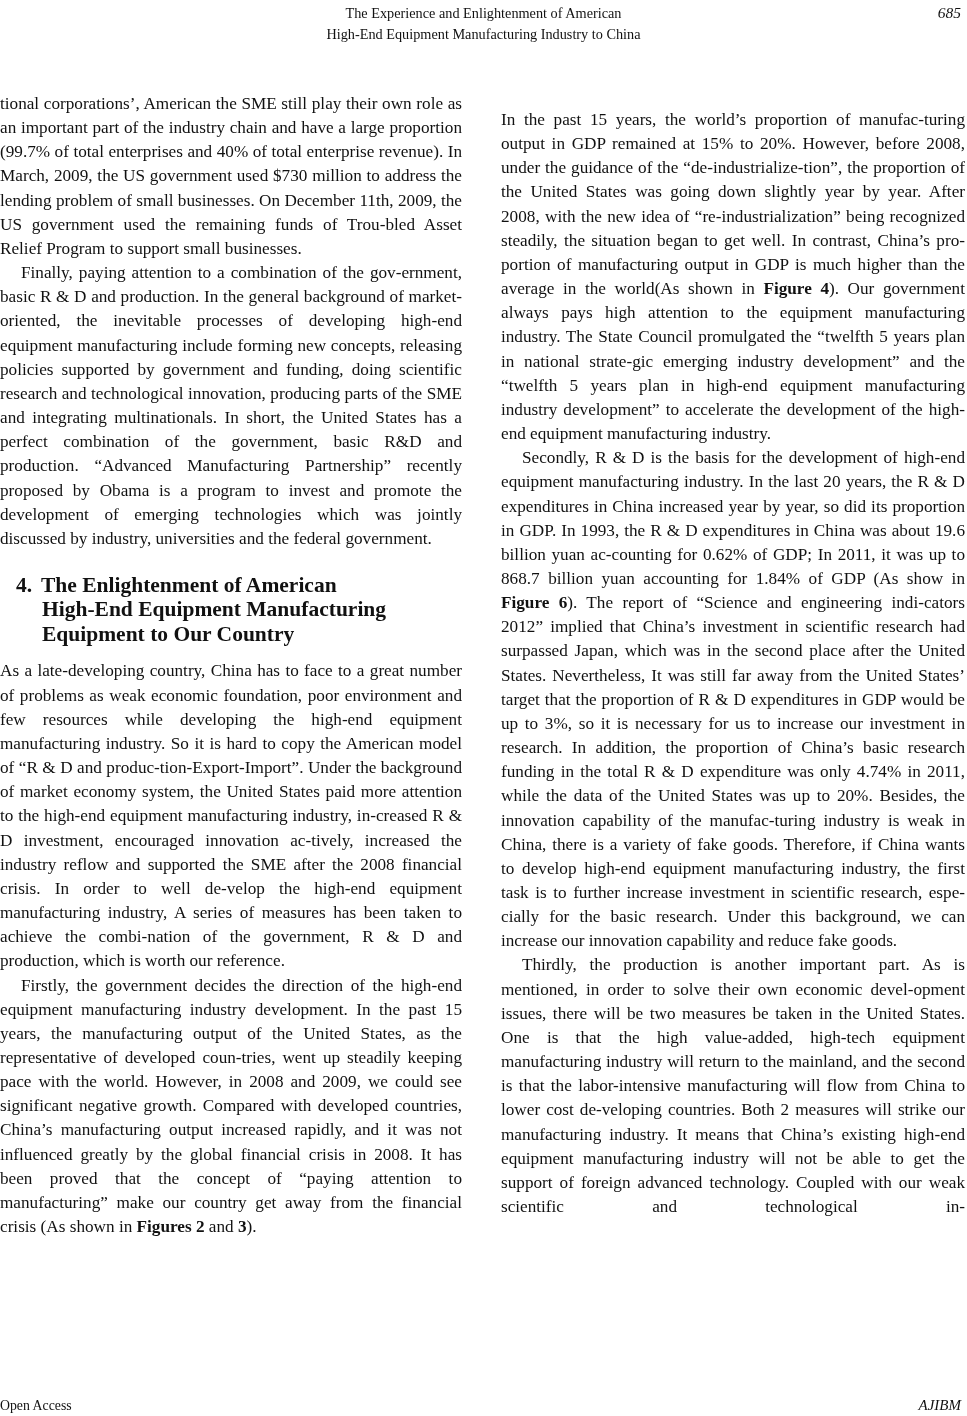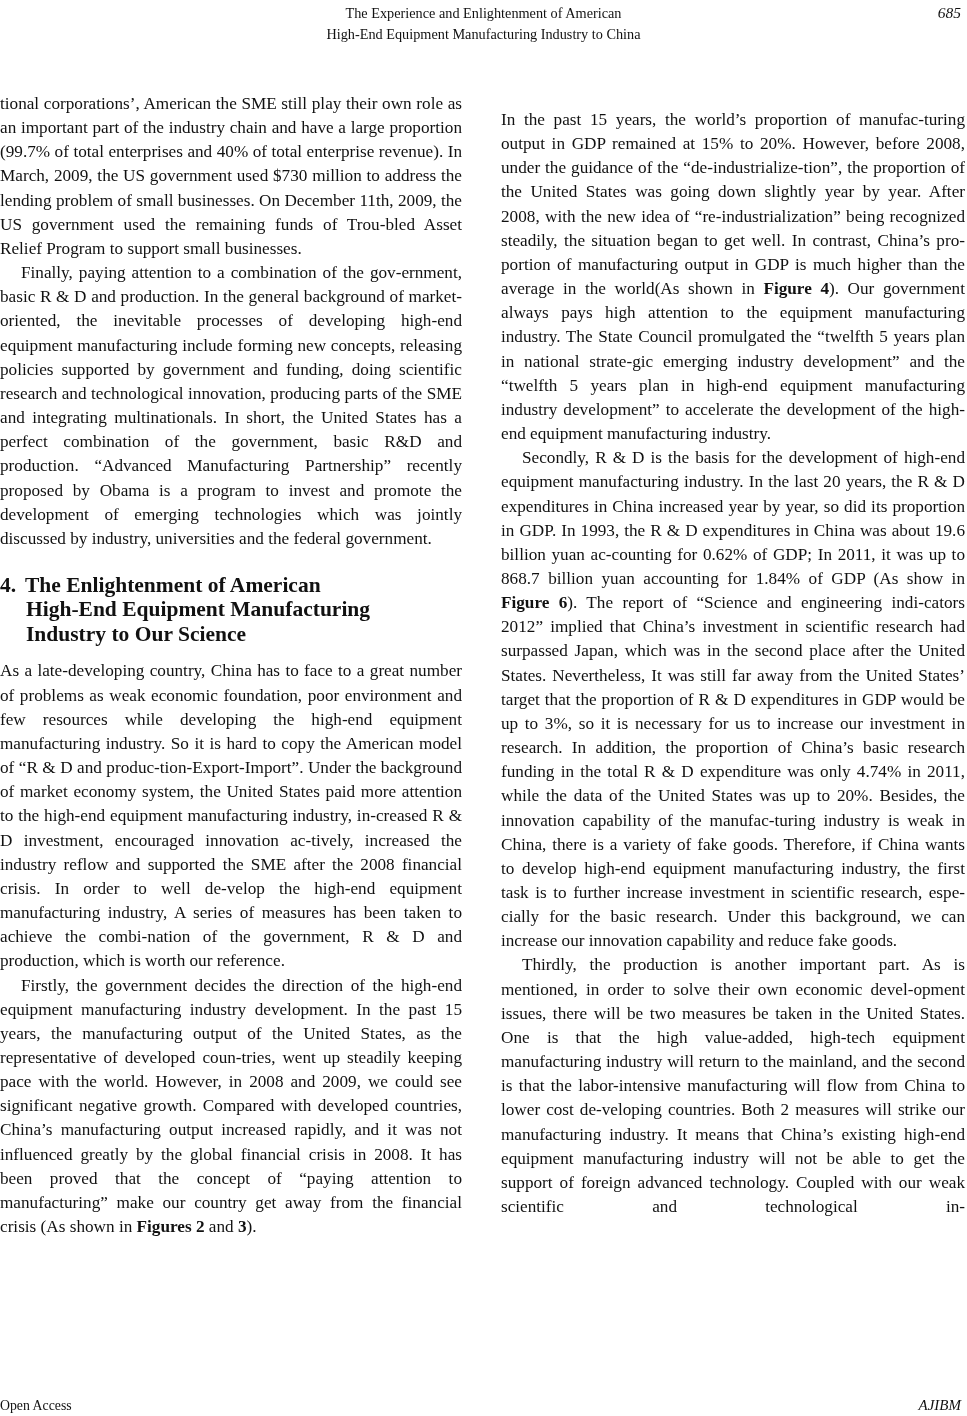--- a/index.html
+++ b/index.html
@@ -21,22 +21,22 @@
     .col.left { left: 0px; }
     .col.right { left: 501px; width: 464px; top: 92px; }
     .col p { margin: 0; }
     .col p.indent { text-indent: 21px; }
     .col p.lastjust { text-align-last: justify; }
     .section-heading {
       font-family: "Liberation Serif", "DejaVu Serif", serif; font-weight: bold;
       font-size: 21.5px; line-height: 24.5px; margin: 22px 0 13px 0; text-align: left;
     }
     .section-heading .num { display: inline-block; width: 25px; }
-    .section-heading .line { display: block; padding-left: 26px; }
-    .section-heading .line.first { padding-left: 0; }
+    .section-heading .line { display: block; padding-left: 42px; }
+    .section-heading .line.first { padding-left: 16px; }
     b { font-weight: bold; }
     .footer-left {
       position: absolute; left: 0; top: 1396px; font-size: 15px; line-height: 18px;
       transform: scaleX(0.92); transform-origin: left top;
     }
     .footer-right {
       position: absolute; right: 6px; top: 1396px; font-size: 15px; line-height: 18px;
       font-weight: normal; font-style: italic;
     }
   </style>
@@ -49,21 +49,21 @@
 </div>
 <div class="page-number">685</div>
 
 <div class="col left">
   <p>tional corporations’, American the SME still play their own role as an important part of the industry chain and have a large proportion (99.7% of total enterprises and 40% of total enterprise revenue). In March, 2009, the US government used $730 million to address the lending problem of small businesses. On December 11th, 2009, the US government used the remaining funds of Trou-bled Asset Relief Program to support small businesses.</p>
   <p class="indent">Finally, paying attention to a combination of the gov-ernment, basic R &amp; D and production. In the general background of market-oriented, the inevitable processes of developing high-end equipment manufacturing include forming new concepts, releasing policies supported by government and funding, doing scientific research and technological innovation, producing parts of the SME and integrating multinationals. In short, the United States has a perfect combination of the government, basic R&amp;D and production. “Advanced Manufacturing Partnership” recently proposed by Obama is a program to invest and promote the development of emerging technologies which was jointly discussed by industry, universities and the federal government.</p>
 
   <h2 class="section-heading">
     <span class="line first"><span class="num">4.</span><span>The Enlightenment of American</span></span>
     <span class="line">High-End Equipment Manufacturing</span>
-    <span class="line">Industry to Our Science</span>
+    <span class="line">Equipment to Our Country</span>
   </h2>
 
   <p>As a late-developing country, China has to face to a great number of problems as weak economic foundation, poor environment and few resources while developing the high-end equipment manufacturing industry. So it is hard to copy the American model of “R &amp; D and produc-tion-Export-Import”. Under the background of market economy system, the United States paid more attention to the high-end equipment manufacturing industry, in-creased R &amp; D investment, encouraged innovation ac-tively, increased the industry reflow and supported the SME after the 2008 financial crisis. In order to well de-velop the high-end equipment manufacturing industry, A series of measures has been taken to achieve the combi-nation of the government, R &amp; D and production, which is worth our reference.</p>
   <p class="indent"><span>Firstly, the government decides the direction of the high-end equipment manufacturing industry development. In the past 15 years, the manufacturing output of the United States, as the representative of developed coun-tries, went up steadily keeping pace with the world. However, in 2008 and 2009, we could see significant negative growth. Compared with developed countries, China’s manufacturing output increased rapidly, and it was not influenced greatly by the global financial crisis in 2008. It has been proved that the concept of “paying attention to manufacturing” make our country get away from the financial crisis (As shown in </span><b>Figures 2</b><span> and </span><b>3</b><span>).</span></p>
 </div>
 
 <div class="col right">
   <p><span>In the past 15 years, the world’s proportion of manufac-turing output in GDP remained at 15% to 20%. However, before 2008, under the guidance of the “de-industrialize-tion”, the proportion of the United States was going down slightly year by year. After 2008, with the new idea of “re-industrialization” being recognized steadily, the situation began to get well. In contrast, China’s pro-portion of manufacturing output in GDP is much higher than the average in the world(As shown in </span><b>Figure 4</b><span>). Our government always pays high attention to the equipment manufacturing industry. The State Council promulgated the “twelfth 5 years plan in national strate-gic emerging industry development” and the “twelfth 5 years plan in high-end equipment manufacturing industry development” to accelerate the development of the high-end equipment manufacturing industry.</span></p>
   <p class="indent"><span>Secondly, R &amp; D is the basis for the development of high-end equipment manufacturing industry. In the last 20 years, the R &amp; D expenditures in China increased year by year, so did its proportion in GDP. In 1993, the R &amp; D expenditures in China was about 19.6 billion yuan ac-counting for 0.62% of GDP; In 2011, it was up to 868.7 billion yuan accounting for 1.84% of GDP (As show in </span><b>Figure 6</b><span>). The report of “Science and engineering indi-cators 2012” implied that China’s investment in scientific research had surpassed Japan, which was in the second place after the United States. Nevertheless, It was still far away from the United States’ target that the proportion of R &amp; D expenditures in GDP would be up to 3%, so it is necessary for us to increase our investment in research. In addition, the proportion of China’s basic research funding in the total R &amp; D expenditure was only 4.74% in 2011, while the data of the United States was up to 20%. Besides, the innovation capability of the manufac-turing industry is weak in China, there is a variety of fake goods. Therefore, if China wants to develop high-end equipment manufacturing industry, the first task is to further increase investment in scientific research, espe-cially for the basic research. Under this background, we can increase our innovation capability and reduce fake goods.</span></p>
   <p class="indent lastjust">Thirdly, the production is another important part. As is mentioned, in order to solve their own economic devel-opment issues, there will be two measures be taken in the United States. One is that the high value-added, high-tech equipment manufacturing industry will return to the mainland, and the second is that the labor-intensive manufacturing will flow from China to lower cost de-veloping countries. Both 2 measures will strike our manufacturing industry. It means that China’s existing high-end equipment manufacturing industry will not be able to get the support of foreign advanced technology. Coupled with our weak scientific and technological in-</p>

